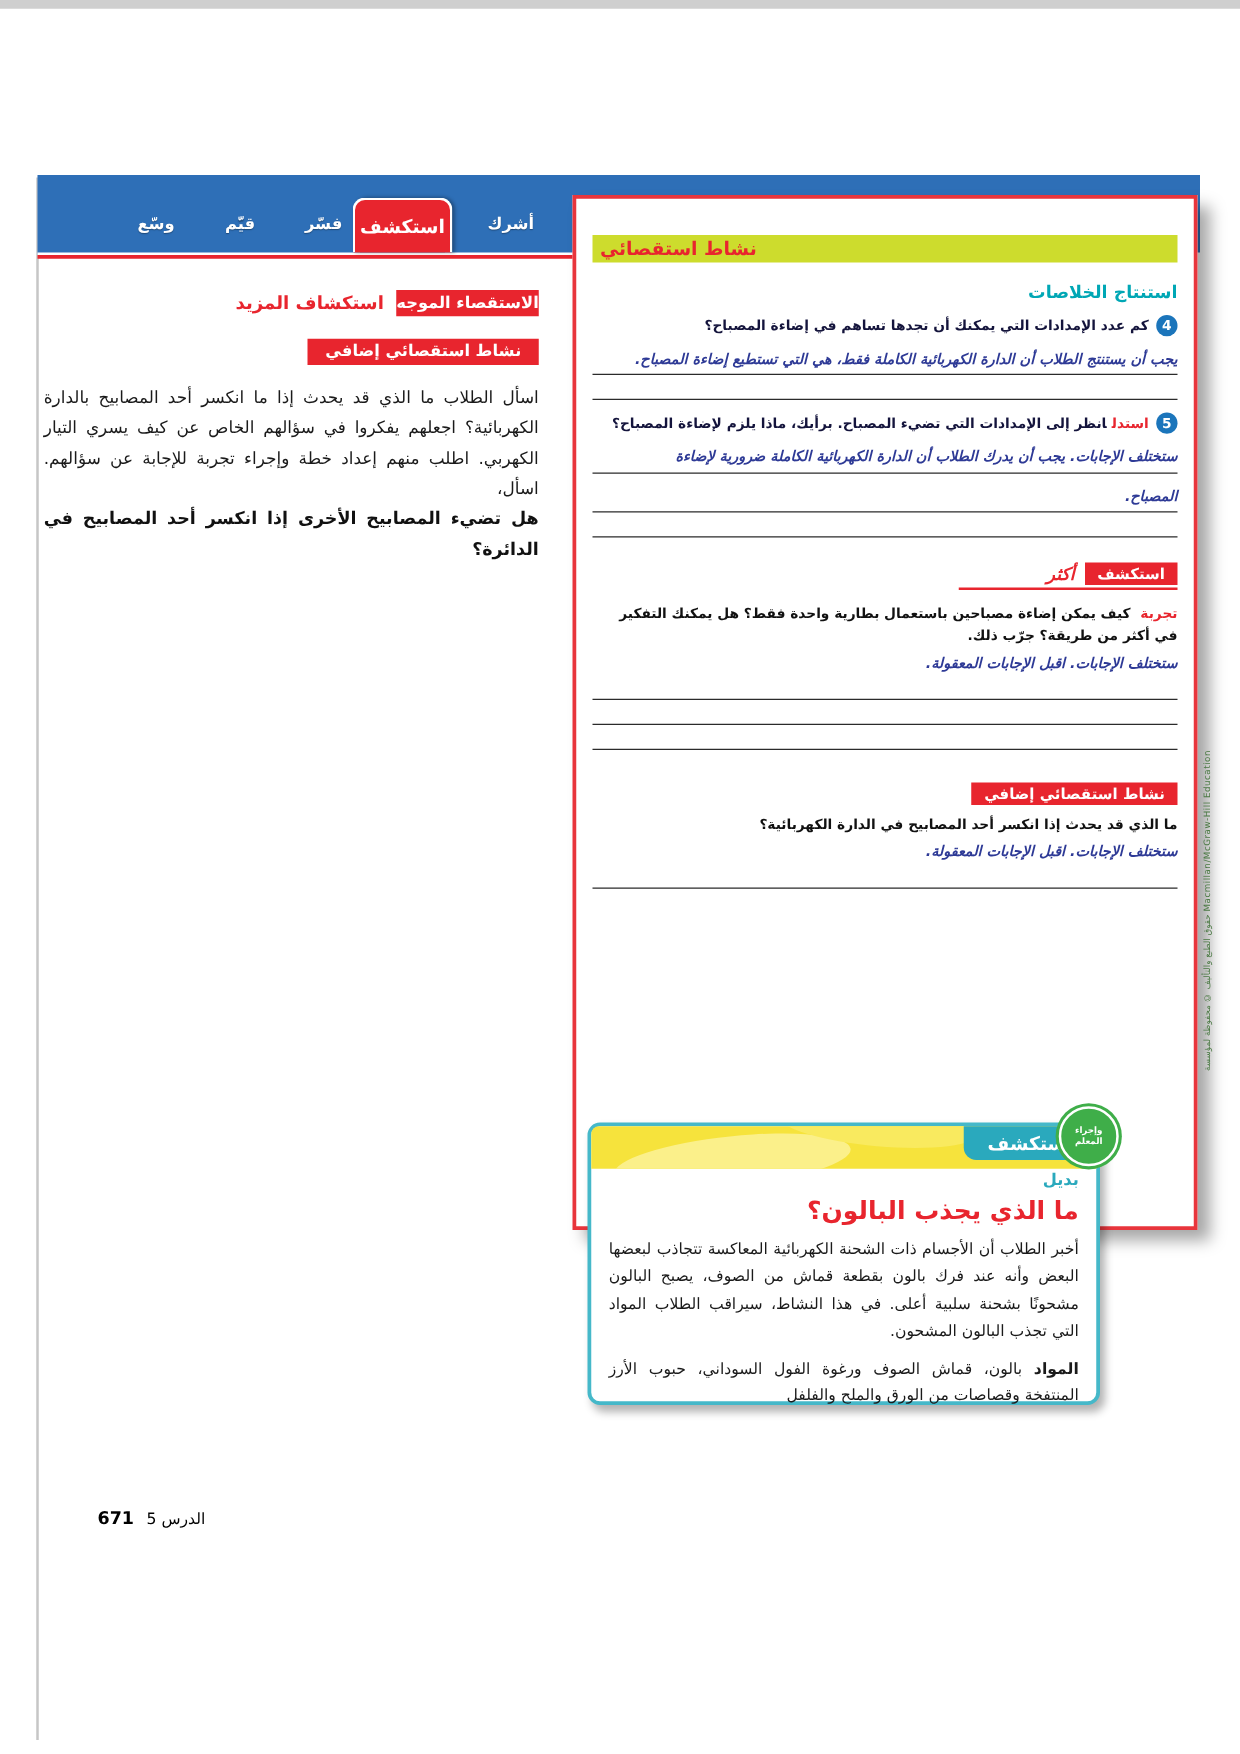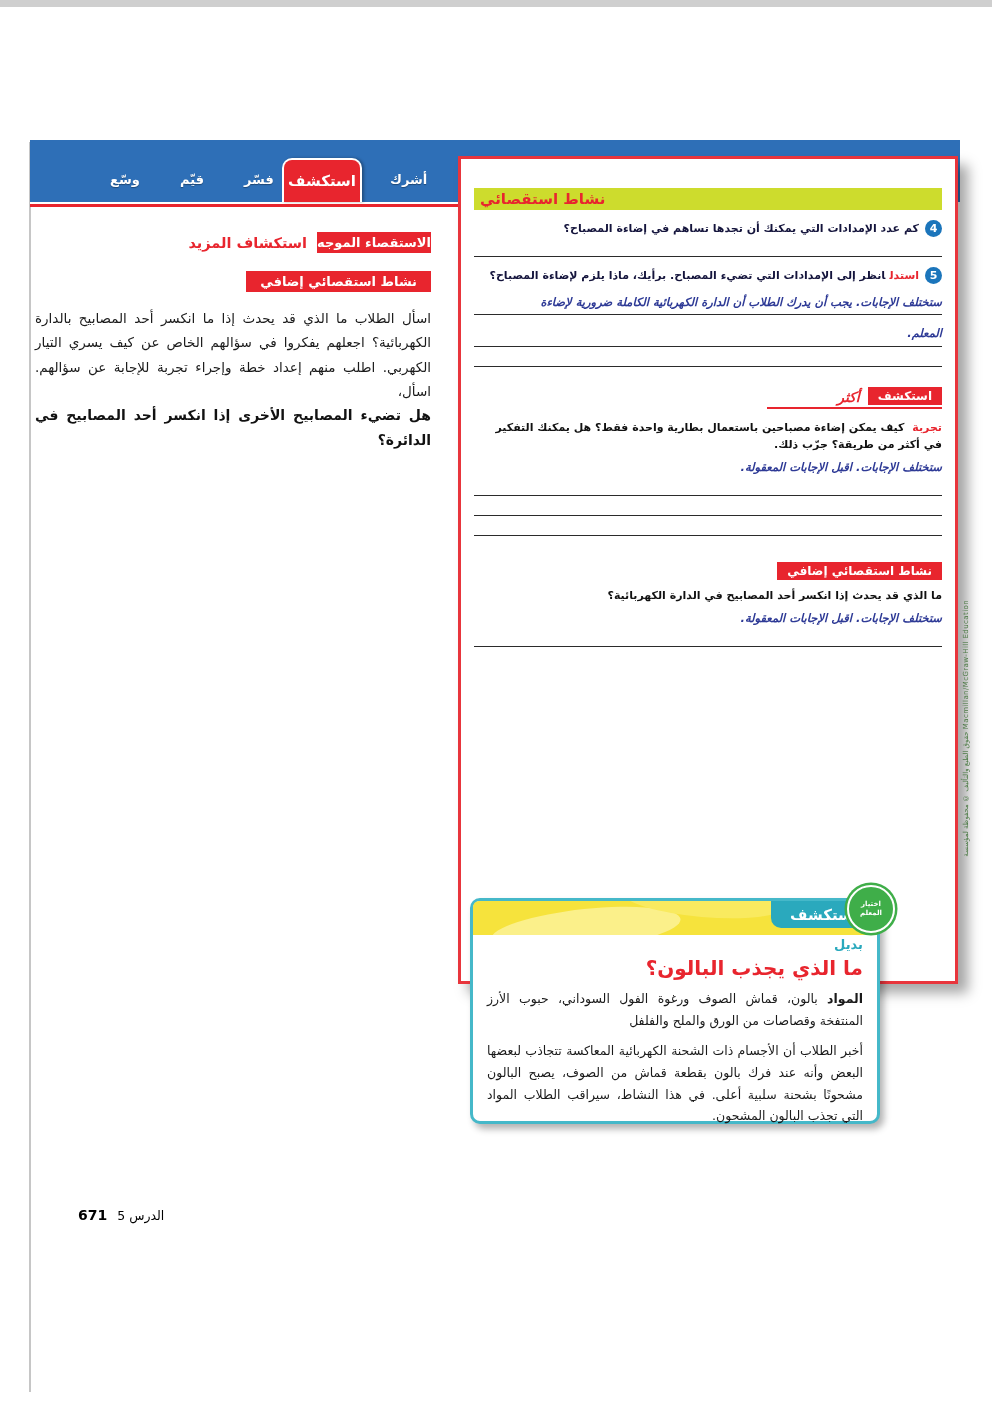--- a/index.html
+++ b/index.html
@@ -86,33 +86,35 @@
   <span class="stage-tab t4">أشرك</span>
 </div>
 <div class="red-rule"></div>
 
 <div class="worksheet">
   <div class="ws-inner">
     <div class="ws-green-bar">
       <span class="ws-title">نشاط استقصائي</span>
     </div>
 
+    <div class="ws-section">استنتاج الخلاصات</div>
 
     <div class="ws-q">
       <span class="ws-qnum">4</span>
       <span>كم عدد الإمدادات التي يمكنك أن تجدها تساهم في إضاءة المصباح؟</span>
     </div>
+    <div class="ws-answer">يجب أن يستنتج الطلاب أن الدارة الكهربائية الكاملة فقط، هي التي تستطيع إضاءة المصباح.</div>
     <div class="ws-line"></div>
 
     <div class="ws-q">
       <span class="ws-qnum">5</span>
       <span><span class="ws-redword">استدل</span><span>انظر إلى الإمدادات التي تضيء المصباح. برأيك، ماذا يلزم لإضاءة المصباح؟</span></span>
     </div>
     <div class="ws-answer">ستختلف الإجابات. يجب أن يدرك الطلاب أن الدارة الكهربائية الكاملة ضرورية لإضاءة</div>
-    <div class="ws-answer">المعلم.</div>
+    <div class="ws-answer">المصباح.</div>
     <div class="ws-line"></div>
 
     <div class="ws-explore-more">
       <span class="ws-red-chip">استكشف</span>
       <span class="ws-script">أكثر</span>
     </div>
 
     <div class="ws-exp">
       <span class="ws-redword">تجربة</span><span> كيف يمكن إضاءة مصباحين باستعمال بطارية واحدة فقط؟ هل يمكنك التفكير في أكثر من طريقة؟ جرّب ذلك.</span>
     </div>
@@ -143,32 +145,32 @@
     <span class="lc-explore">استكشاف المزيد</span>
   </div>
   <span class="lc-redbox2">نشاط استقصائي إضافي</span>
   <p class="lc-p">
     <span>اسأل الطلاب ما الذي قد يحدث إذا ما انكسر أحد المصابيح بالدارة الكهربائية؟ اجعلهم يفكروا في سؤالهم الخاص عن كيف يسري التيار الكهربي. اطلب منهم إعداد خطة وإجراء تجربة للإجابة عن سؤالهم. اسأل،</span>
   </p>
   <p class="lc-q">هل تضيء المصابيح الأخرى إذا انكسر أحد المصابيح في الدائرة؟</p>
 </div>
 
 <div class="alt-box">
-  <div class="alt-badge">اختيار المعلم</div>
+  <div class="alt-badge">وإجراء المعلم</div>
   <div class="alt-header">
     <div class="deco1"></div>
     <div class="deco2"></div>
   </div>
   <div class="alt-tab">استكشف</div>
   <div class="alt-content">
     <div class="alt-sub"><span class="alt-sub-inner">بديل</span></div>
     <div class="alt-title">ما الذي يجذب البالون؟</div>
+    <p class="alt-p">أخبر الطلاب أن الأجسام ذات الشحنة الكهربائية المعاكسة تتجاذب لبعضها البعض وأنه عند فرك بالون بقطعة قماش من الصوف، يصبح البالون مشحونًا بشحنة سلبية أعلى. في هذا النشاط، سيراقب الطلاب المواد التي تجذب البالون المشحون.</p>
     <p class="alt-p">
       <span class="lc-bold">المواد</span><span> بالون، قماش الصوف ورغوة الفول السوداني، حبوب الأرز المنتفخة وقصاصات من الورق والملح والفلفل</span>
     </p>
-    <p class="alt-p">أخبر الطلاب أن الأجسام ذات الشحنة الكهربائية المعاكسة تتجاذب لبعضها البعض وأنه عند فرك بالون بقطعة قماش من الصوف، يصبح البالون مشحونًا بشحنة سلبية أعلى. في هذا النشاط، سيراقب الطلاب المواد التي تجذب البالون المشحون.</p>
   </div>
 </div>
 
 <div class="page-footer">
   <span class="num">671</span>
   <span class="lesson">الدرس 5</span>
 </div>
 
 </body></html>

